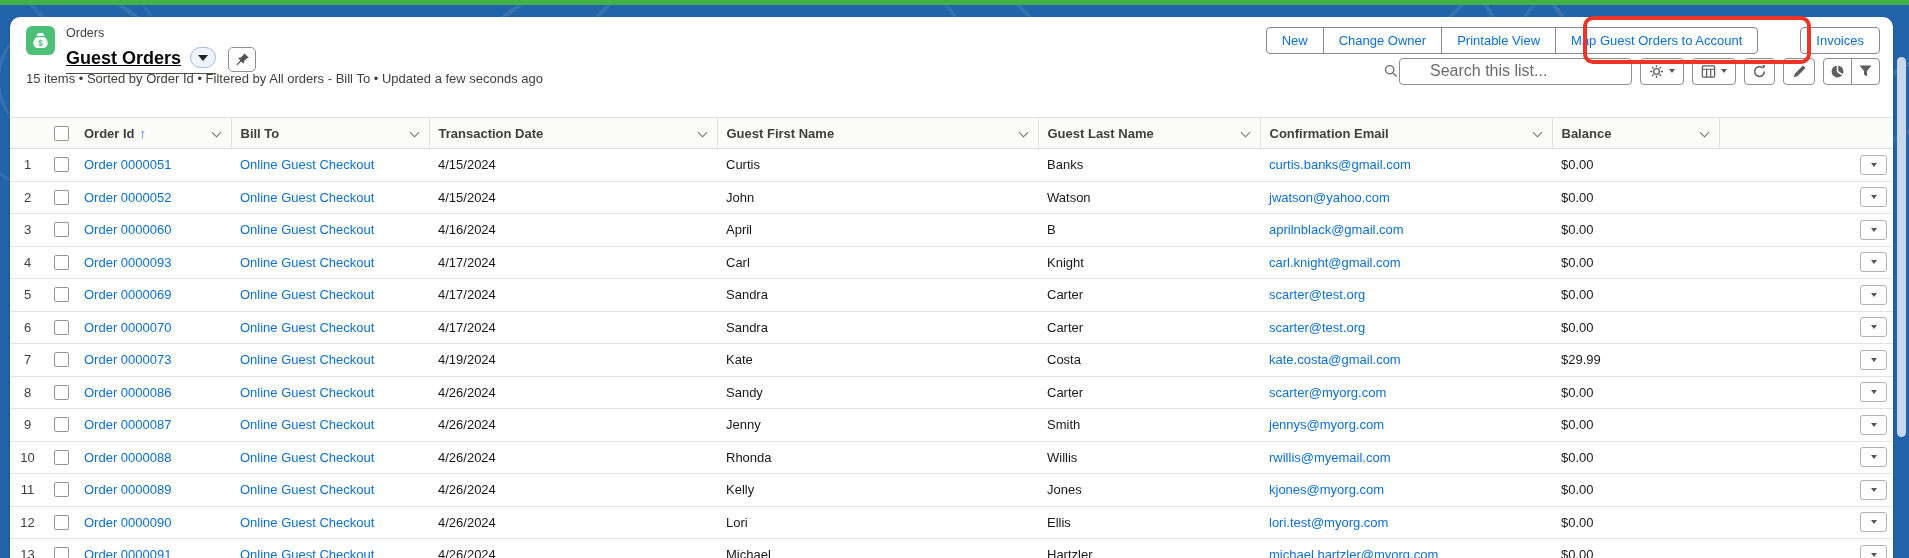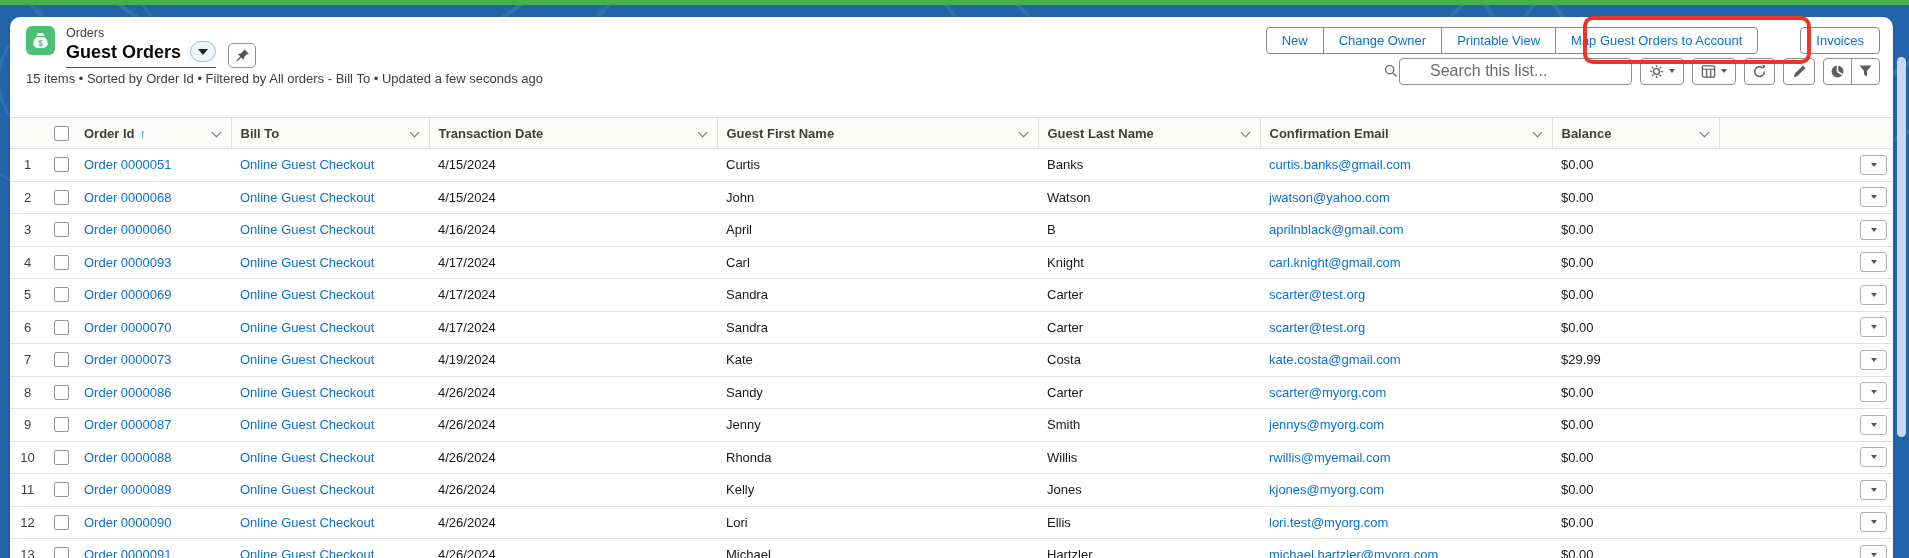--- a/index.html
+++ b/index.html
@@ -17,21 +17,21 @@
   .green-bar { position:absolute; top:0; left:0; width:100%; height:5px; z-index:6; }
   .scroll-thumb { position:absolute; right:3px; top:57px; width:9px; height:380px; background:#c7d9ee; border-radius:5px; z-index:4; }
 
   .card { position:absolute; left:10px; top:17px; width:1883px; height:600px; background:#fff; border-radius:10px 10px 0 0; z-index:2; box-shadow:0 1px 3px rgba(0,0,0,.25); }
   .card-header { position:relative; height:100px; }
 
   .row1 { position:absolute; left:16px; right:13px; top:7px; display:flex; justify-content:space-between; align-items:flex-start; }
   .entity { display:flex; gap:11px; margin-top:2px; }
   .obj-icon { width:29px; height:29px; border-radius:6px; background:#4bc076; display:flex; align-items:center; justify-content:center; flex:none; }
   .obj-label { font-size:12.5px; color:#3e3e3c; line-height:14px; }
-  .title-row { display:flex; align-items:flex-end; margin-top:1px; }
+  .title-row { display:flex; align-items:flex-start; margin-top:7px;text-decoration:underline; }
   .title-group { display:flex; align-items:center; border-bottom:1px solid #514f4d; padding-bottom:5px; }
   .list-title { font-size:18px; font-weight:bold; color:#080707; line-height:18px; }
   .chev-btn { margin-left:9px; width:26px; height:21px; border-radius:11px; background:#eef4fb; border:1px solid #9dbde0; display:inline-flex; align-items:center; justify-content:center; cursor:pointer; }
   .tri-down { width:0; height:0; border-left:5px solid transparent; border-right:5px solid transparent; border-top:6px solid #222; }
   .pin-btn { margin-left:12px; width:28px; height:25px; border:1px solid #8f8f8f; border-radius:5px; background:#fff; display:inline-flex; align-items:center; justify-content:center; cursor:pointer; }
 
   .header-actions { display:flex; align-items:center; margin-top:3px;gap:28px; }
   .btn-group { display:flex; }
   .sf-btn { height:27px; padding:0 15px; font-size:13px; color:#0b6fd3; background:#fff; border:1px solid #888; display:inline-flex; align-items:center; white-space:nowrap; cursor:pointer; margin-left:-1px; }
   .btn-group .sf-btn:first-child { border-radius:4px 0 0 4px; margin-left:0; }
@@ -219,21 +219,21 @@
       <span class="row-action-btn">
               <span class="caret"></span>
             </span>
     </td>
   </tr>
         <tr>
     <td class="num-cell">2</td>
     <td>
             <input type="checkbox" class="row-check" style="">
           </td>
-    <td><a class="cell-link">Order 0000068</a></td>
+    <td><a class="cell-link">Order 0000052</a></td>
     <td><a class="cell-link">Online Guest Checkout</a></td>
     <td>4/15/2024</td>
     <td>John</td>
     <td>Watson</td>
     <td><a class="cell-link">jwatson@yahoo.com</a></td>
     <td>$0.00</td>
     <td class="action-cell">
       <span class="row-action-btn">
               <span class="caret"></span>
             </span>

